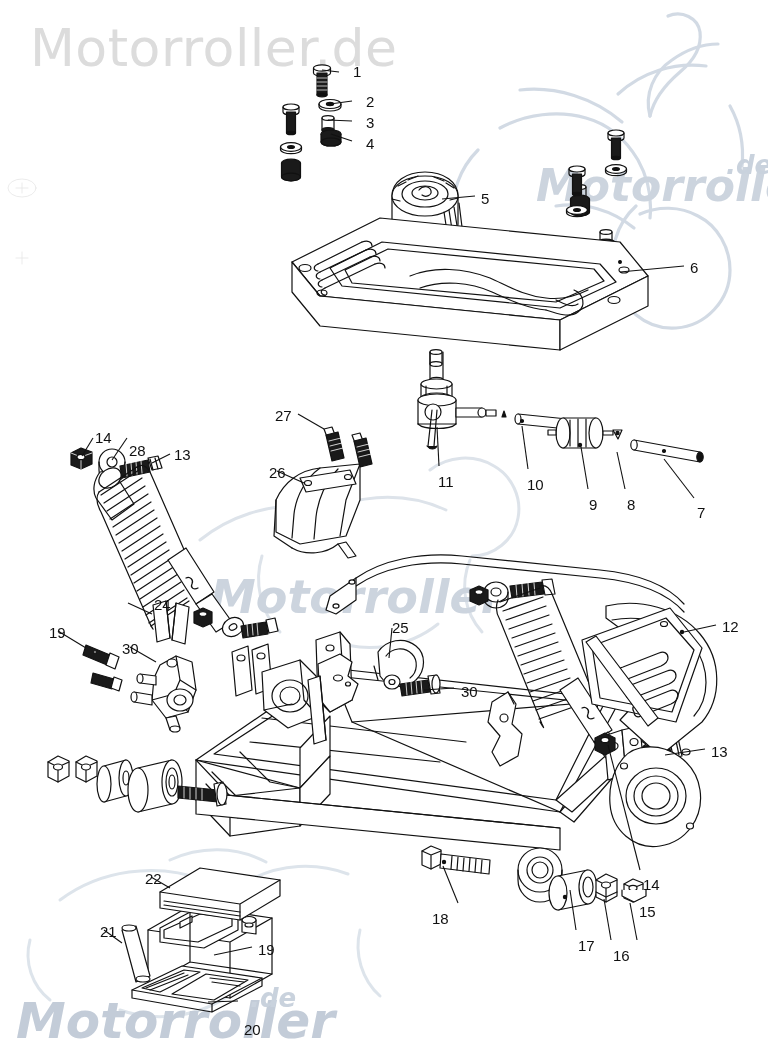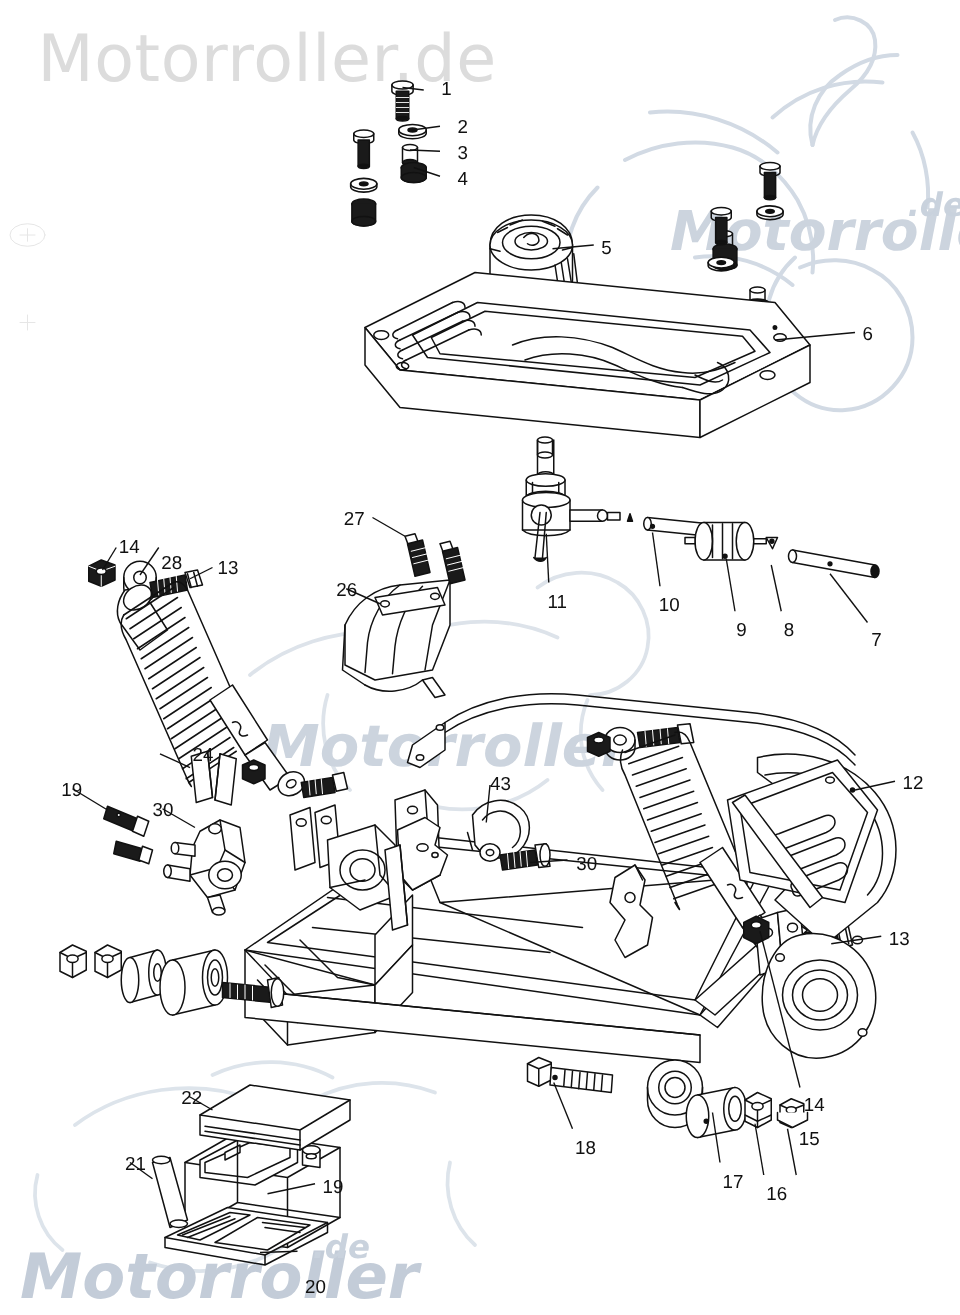--- a/index.html
+++ b/index.html
@@ -650,28 +650,28 @@
       <div class="callout" style="left: 527px; top: 477px;">10</div>
       <div class="callout" style="left: 438px; top: 474px;">11</div>
       <div class="callout" style="left: 722px; top: 619px;">12</div>
       <div class="callout" style="left: 174px; top: 447px;">13</div>
       <div class="callout" style="left: 711px; top: 744px;">13</div>
       <div class="callout" style="left: 95px; top: 430px;">14</div>
       <div class="callout" style="left: 643px; top: 877px;">14</div>
       <div class="callout" style="left: 639px; top: 904px;">15</div>
       <div class="callout" style="left: 613px; top: 948px;">16</div>
       <div class="callout" style="left: 578px; top: 938px;">17</div>
-      <div class="callout" style="left: 460px; top: 911px; text-align: center;">18</div>
+      <div class="callout" style="left: 432px; top: 911px; text-align: center;">18</div>
       <div class="callout" style="left: 258px; top: 942px;">19</div>
       <div class="callout" style="left: 244px; top: 1022px;">20</div>
       <div class="callout" style="left: 100px; top: 924px;">21</div>
       <div class="callout" style="left: 145px; top: 871px;">22</div>
       <div class="callout" style="left: 49px; top: 625px;">19</div>
       <div class="callout" style="left: 122px; top: 597px; margin-left: 32px;">24</div>
       <div class="callout" style="left: 122px; top: 641px;">30</div>
       <div class="callout" style="left: 269px; top: 465px;">26</div>
       <div class="callout" style="left: 275px; top: 408px;">27</div>
       <div class="callout" style="left: 129px; top: 430px; margin-top: 13px;">28</div>
-      <div class="callout" style="left: 392px; top: 620px;">43</div>
+      <div class="callout" style="left: 392px; top: 620px;">25</div>
       <div class="callout" style="left: 461px; top: 684px;">30</div>
     </div>
 
 </div>
 
 </body></html>

